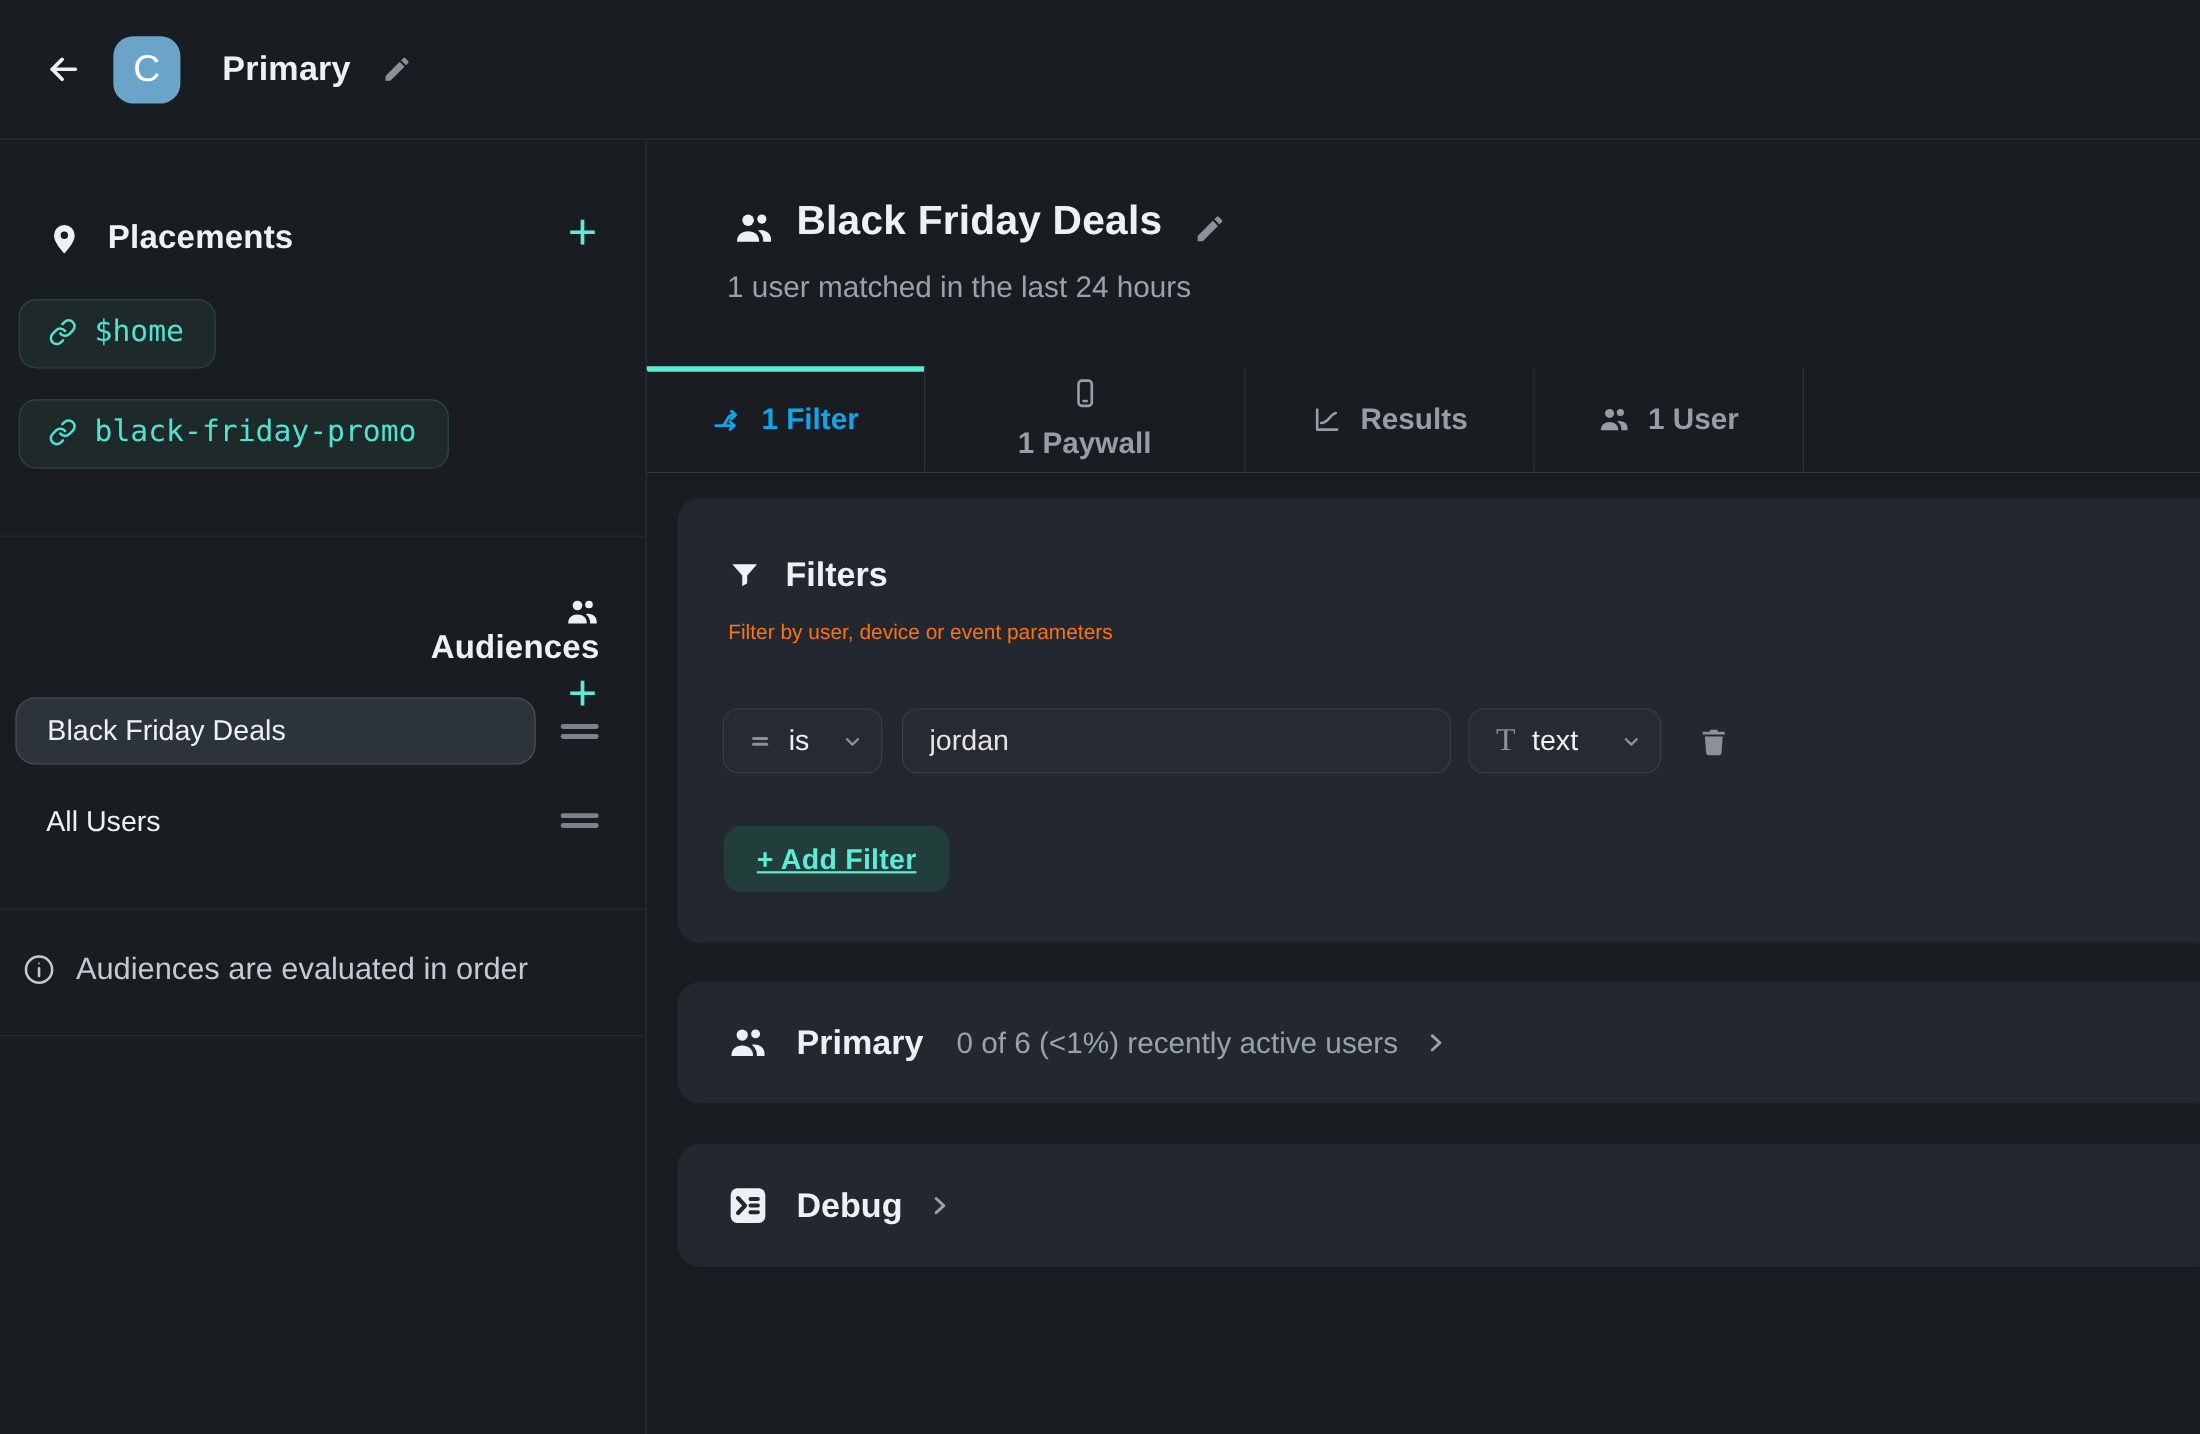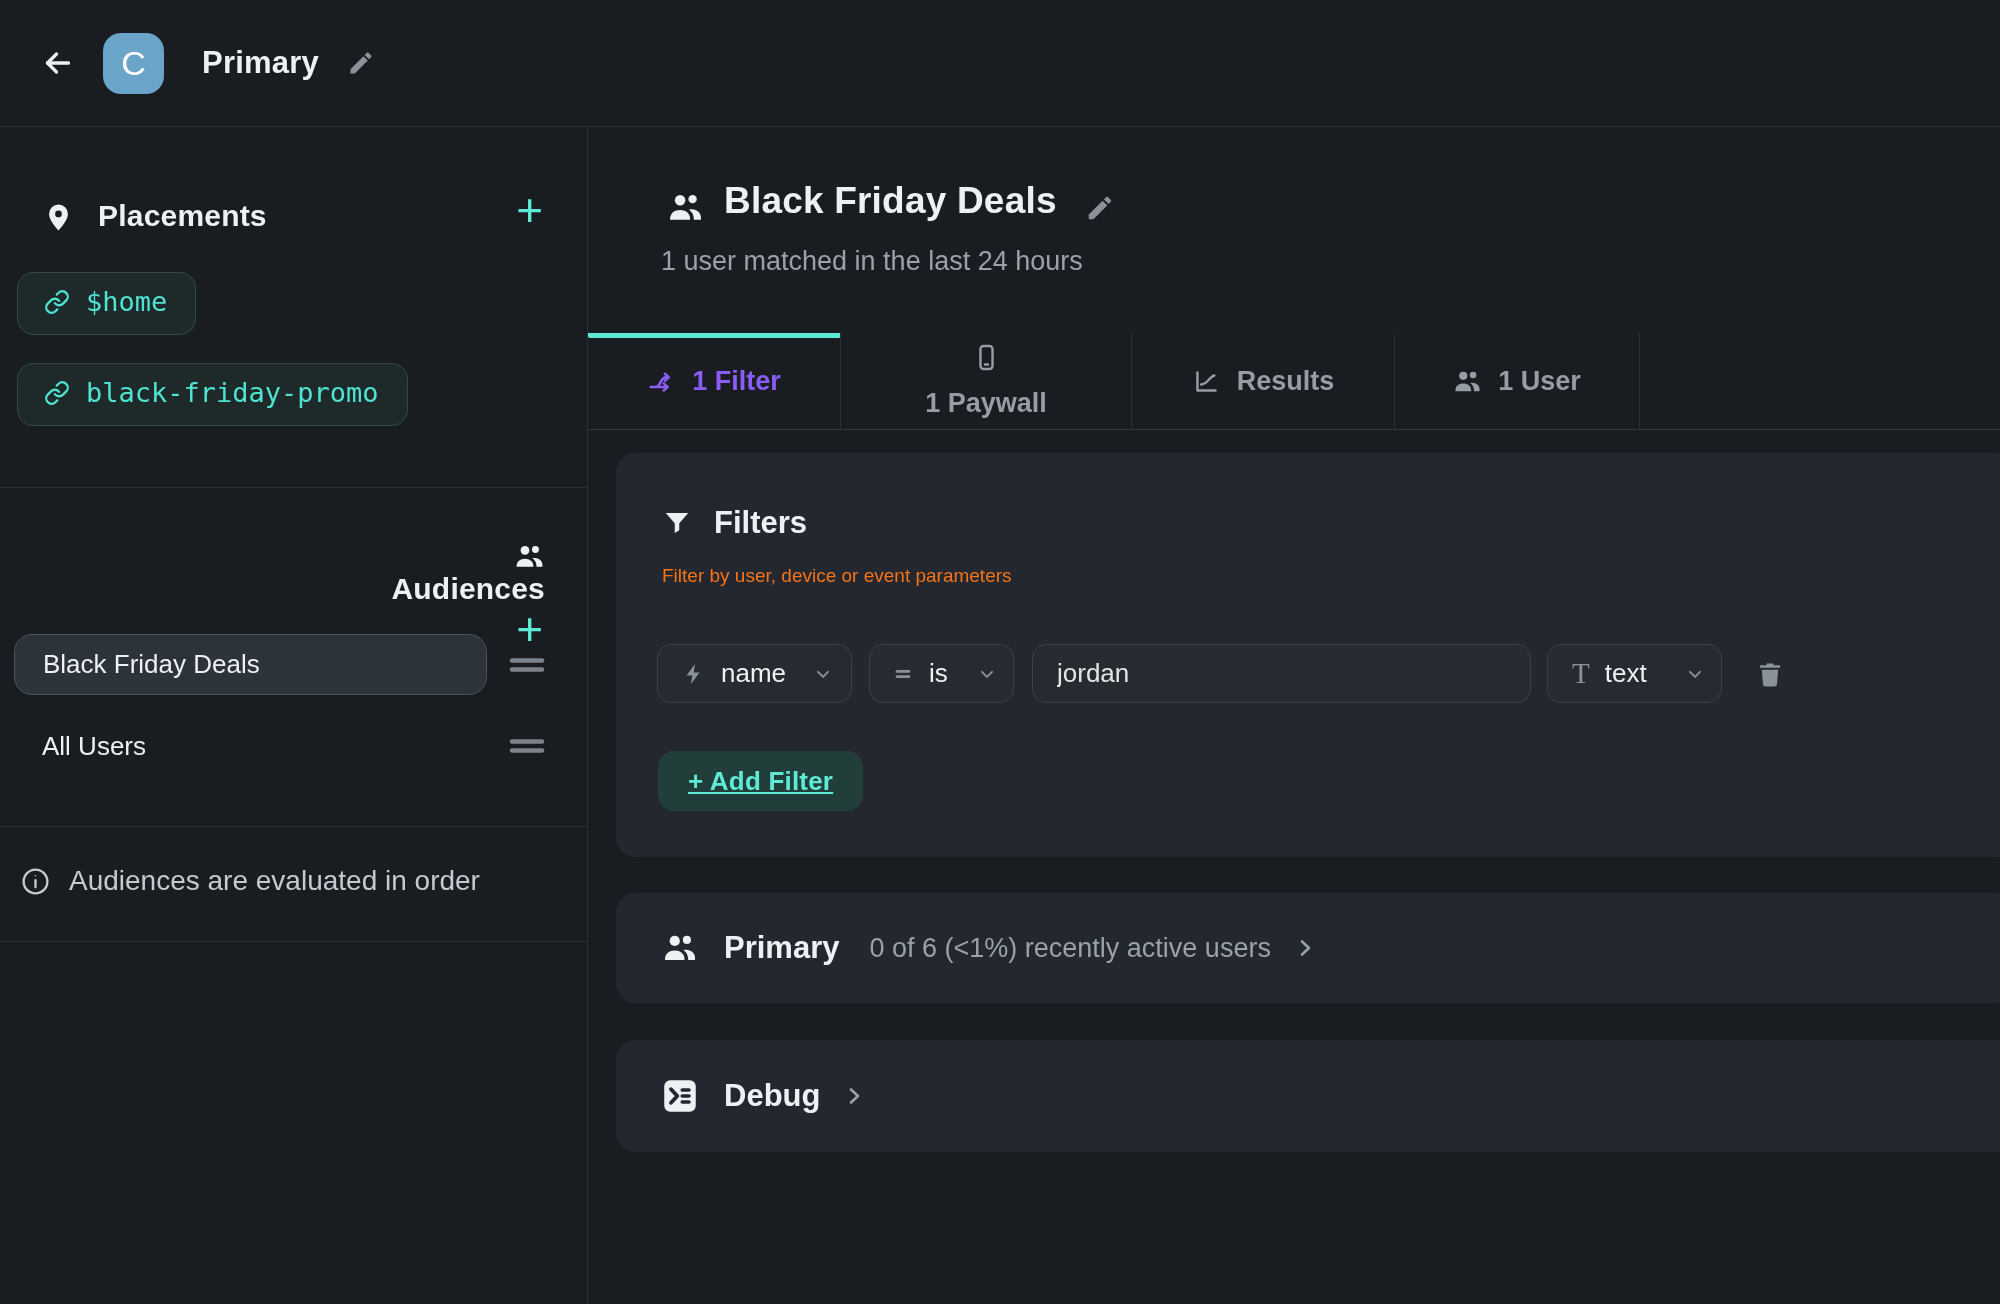--- a/index.html
+++ b/index.html
@@ -89,21 +89,21 @@
   .tabs {
     position:absolute; top:206px; left:0; right:0; height:97px;
     display:flex; border-bottom:1px solid #34383e;
   }
   .tab {
     height:100%; display:flex; align-items:center; justify-content:center; gap:16px;
     border-right:1px solid #2b3036; color:#969da4; font-size:27px; font-weight:600;
     cursor:pointer; position:relative;
   }
   .tab-1 { width:253px; } .tab-2 { width:291px;flex-direction:column; } .tab-3 { width:263px; } .tab-4 { width:245px; }
-  .tab.active { color:#8b5cf6; }
+  .tab.active { color:#0ea5e9; }
   .tab .tab-icon { width:29px; height:29px; }
   .tab-indicator {
     position:absolute; top:0; left:0; width:253px; height:5px;
     background:#5eead4; border-radius:0 0 2px 2px;
   }
 
   .card {
     position:absolute; left:28px; right:-16px;
     background:#232830; border-radius:20px;
   }
@@ -331,33 +331,20 @@
         <span class="funnel-icon">
           <svg viewBox="0 0 24 24" fill="currentColor">
               <path d="M3 4h18l-7.2 8.2v5.6L10.2 20v-7.8z"></path>
             </svg>
         </span>
         <h3 class="f-title">Filters</h3>
       </div>
       <div class="f-desc">Filter by user, device or event parameters</div>
 
       <div class="f-row">
-        <div class="chip chip-prop">
-          <span class="c-icon bolt-icon">
-            <svg viewBox="0 0 24 24" fill="currentColor">
-                <path d="M13 2 4.5 13.5h5.8L9 22l8.5-11.5h-5.8z"></path>
-              </svg>
-          </span>
-          <span class="c-label">name</span>
-          <span class="chev">
-            <svg viewBox="0 0 24 24" fill="none" stroke="currentColor" stroke-width="2.4" stroke-linecap="round" stroke-linejoin="round">
-                <path d="M6 9.5l6 6 6-6"></path>
-              </svg>
-          </span>
-        </div>
 
         <div class="chip chip-op">
           <span class="c-icon equals-icon">
             <svg viewBox="0 0 24 24" fill="none" stroke="currentColor" stroke-width="3" stroke-linecap="round">
                 <path d="M5.5 9.2h13"></path>
                 <path d="M5.5 14.8h13"></path>
               </svg>
           </span>
           <span class="c-label">is</span>
           <span class="chev">

